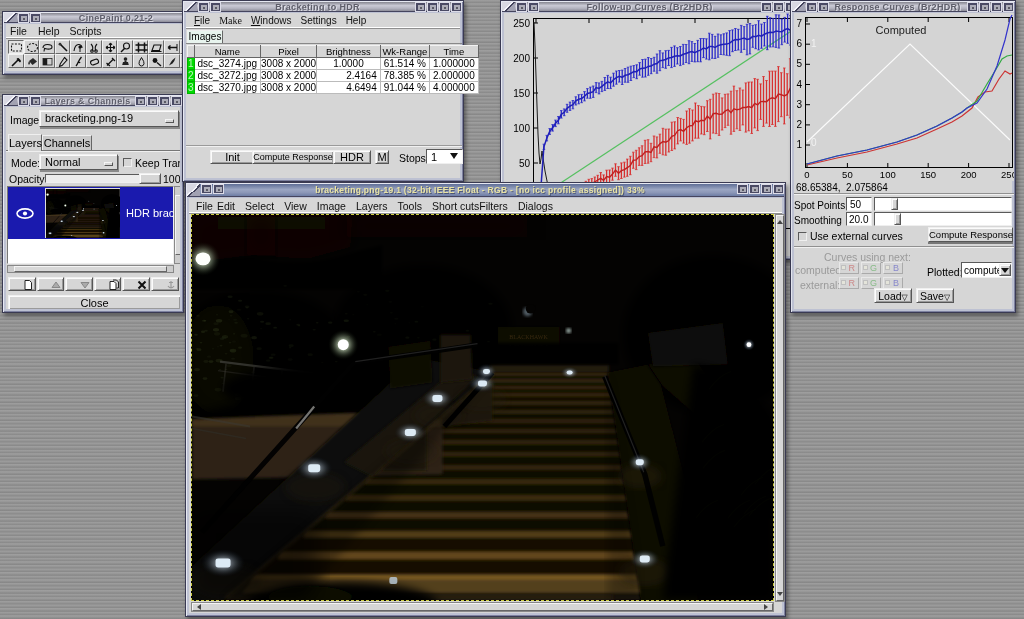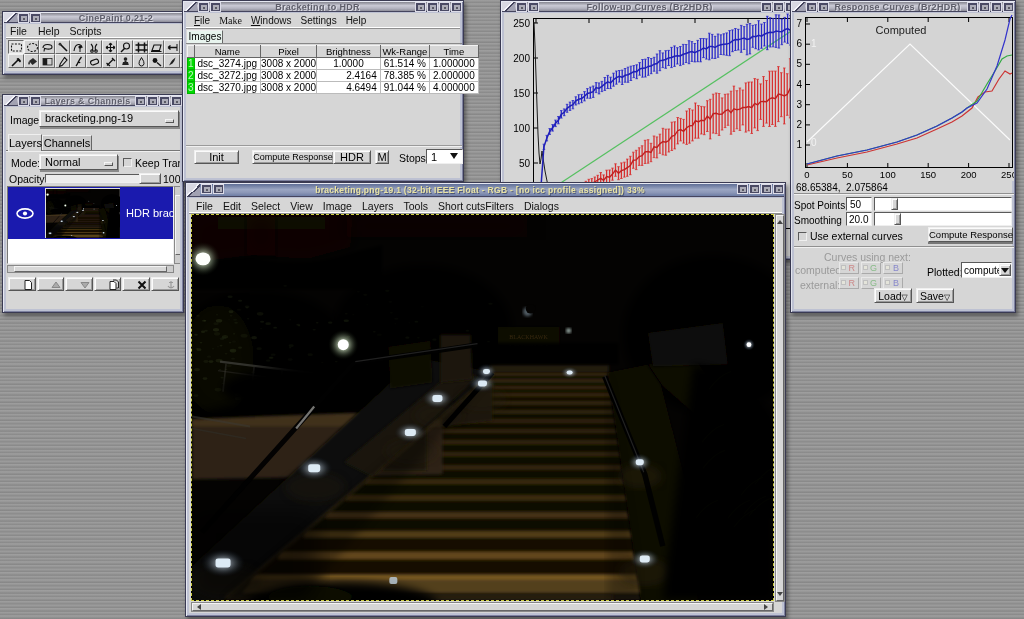--- a/index.html
+++ b/index.html
@@ -523,20 +523,21 @@
       <div class="btn" style="left:116.4px;top:170px;width:27.5px;height:14px;padding-top:1px;">
         <svg width="12" height="12" viewBox="0 0 12 12">
           <path d="M2.5 2.5 L9.5 9.5 M9.5 2.5 L2.5 9.5" stroke="#111" stroke-width="2"></path>
         </svg>
       </div>
       <div class="btn" style="left:145.0px;top:170px;width:27.5px;height:14px;padding-top:1px;">
         <svg width="12" height="12" viewBox="0 0 12 12">
           <path d="M6 2 L6 9 M3 7 Q6 11 9 7 M4 3.5 L8 3.5" stroke="#999" stroke-width="1.2" fill="none"></path>
         </svg>
       </div>
+ <div class="btn" style="left:2px;top:188px;width:173px;height:15px;line-height:14px;">Close</div>
 </div>
   </div>
 <div class="win" style="left:182px;top:0px;width:282px;height:182px;">
 <div class="tb">
       <div class="cnr"></div>
       <div class="tbtn"></div>
       <div class="tbtn"></div>
       <div class="ttl">Bracketing to HDR</div>
       <div class="tbtn"></div>
       <div class="tbtn"></div>
@@ -583,21 +584,21 @@
             <td style="height:12px;background:#00da00;color:#baf7ba;text-align:center;padding:0;font-size:10px;border:1px solid #00b000;">3</td>
             <td style="background:#fff;border:1px solid #bbb;text-align:left;padding:0 3px;overflow:hidden;">dsc_3270.jpg</td>
             <td style="background:#fff;border:1px solid #bbb;text-align:center;padding:0;overflow:hidden;">3008 x 2000</td>
             <td style="background:#fff;border:1px solid #bbb;text-align:right;padding:0 3px;overflow:hidden;">4.6494</td>
             <td style="background:#fff;border:1px solid #bbb;text-align:right;padding:0 3px;overflow:hidden;">91.044 %</td>
             <td style="background:#fff;border:1px solid #bbb;text-align:right;padding:0 3px;overflow:hidden;">4.000000</td>
           </tr>
         </tbody>
       </table>
  <div style="position:absolute;left:0;top:132px;width:276px;height:2px;border-top:1px solid #9a9a9a;border-bottom:1px solid #f0f0f0;"></div>
- <div class="btn" style="left:8px;top:137px;width:45px;height:14px;line-height:13px;">Init</div>
+ <div class="btn" style="left:24px;top:137px;width:45px;height:14px;line-height:13px;">Init</div>
  <div class="btn" style="left:66px;top:137px;width:82px;height:14px;line-height:13px;font-size:9px;">Compute Response</div>
  <div class="btn" style="left:147px;top:137px;width:38px;height:14px;line-height:13px;">HDR</div>
  <div class="btn" style="left:189px;top:137px;width:14px;height:14px;line-height:13px;">M</div>
  <div class="lbl" style="left:213px;top:139px;font-size:10.5px;">Stops</div>
  <div class="sunk" style="left:240px;top:136px;width:37px;height:15px;font-size:11px;padding-left:4px;line-height:14px;">1</div>
  <div style="position:absolute;left:264px;top:140px;width:0;height:0;border:4px solid transparent;border-top:6px solid #111;"></div>
 </div>
   </div>
 <div class="win" style="left:467px;top:0px;width:310px;height:260px;margin-left:33px;">
 <div class="tb">
@@ -1249,21 +1250,21 @@
       <div class="tbtn"></div>
       <div class="ttl">bracketing.png-19.1 (32-bit IEEE Float - RGB - [no icc profile assigned]) 33%</div>
       <div class="tbtn"></div>
       <div class="tbtn"></div>
       <div class="tbtn"></div>
       <div class="tbtn"></div>
     </div>
 <div class="ct" style="top:15px;">
 <div class="mb" style="height:16px;font-size:10.5px;">
         <span style="margin-left:7px;">File</span>
-        <span style="margin-left:10px;">Edit</span>
+        <span style="margin-left:4px;">Edit</span>
         <span style="margin-left:10px;">Select</span>
         <span style="margin-left:10px;">View</span>
         <span style="margin-left:10px;">Image</span>
         <span style="margin-left:10px;">Layers</span>
         <span style="margin-left:10px;">Tools</span>
         <span style="margin-left:10px;">Short cuts</span>
         <span style="">Filters</span>
         <span style="margin-left:10px;">Dialogs</span>
       </div>
 <div style="position:absolute;left:2px;top:16px;width:583px;height:387px;border:1px dashed #cfcf40;background:#000;">

